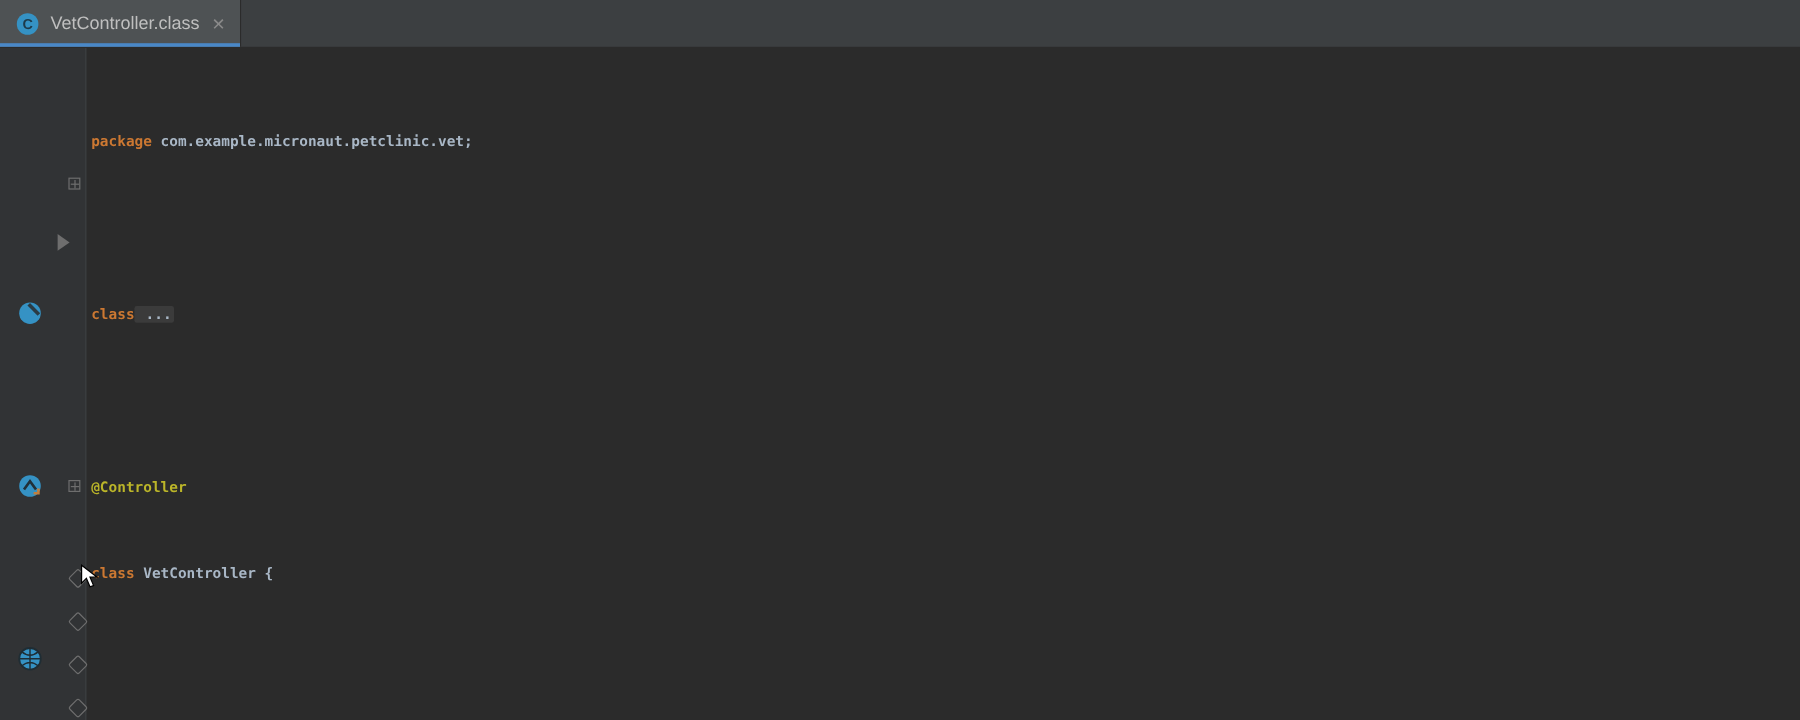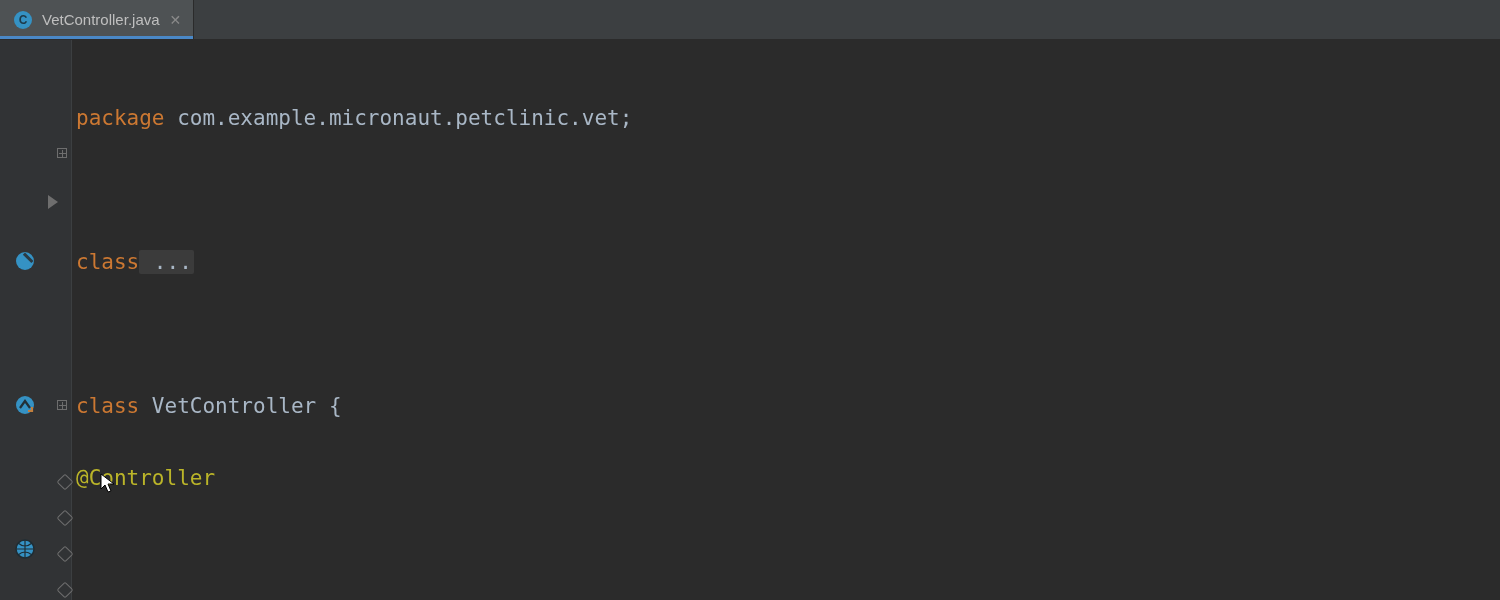--- a/index.html
+++ b/index.html
@@ -69,24 +69,24 @@
     border-right: 1px solid #3c3f41;
     position: relative;
   }
   .gicon {
     position: absolute;
     width: 22px; height: 22px;
   }
   .code {
     flex: 1;
     padding: 24px 0 0 4px;
-    font-size: 21px;
+    font-size: 12px;
     line-height: 36px;
     white-space: pre;
-    font-weight: 400;
+    font-weight: 700;
     position: relative;
   }
   .line { display: block; }
 
   .kw { color: #cc7832; }
   .at { color: #bbb529; }    
   .id { color: #a9b7c6; }
   .op { color: #a9b7c6; }
   .bg-hint { background: #3b3b3b; border-radius: 2px; padding: 0 2px; }
   .fold-box {
@@ -126,21 +126,21 @@
     pointer-events: none;
   }
   .cursor svg { width: 100%; height: 100%; }
 </style>
 </head>
 <body>
 
 <div class="tab-bar">
   <div class="tab active">
     <span class="file-icon">C</span>
-    <span class="tab-title">VetController.java</span>
+    <span class="tab-title">VetController.class</span>
     <span class="tab-close">✕</span>
   </div>
 </div>
 
 <div class="editor-wrap">
   <div class="gutter">
     <span class="fold-box fold-plus" style="top:108px;"></span>
     <span class="run-arrow" style="top:155px;"></span>
     <span class="gicon" style="top:210px; left:14px;">
       <svg viewBox="0 0 22 22">
@@ -167,22 +167,22 @@
     </span>
     <span class="overrides" style="top:508px;"></span>
     <span class="overrides" style="top:544px;"></span>
   </div>
 
   <div class="code">
 <span class="line"><span class="kw">package</span><span class="id"> com.example.micronaut.petclinic.vet;</span></span>
 <span class="line"> </span>
 <span class="line"><span class="kw">class</span><span class="id bg-hint"> ...</span></span>
 <span class="line"> </span>
+<span class="line"><span class="at">@Controller</span></span>
 <span class="line"><span class="kw">class</span><span class="id"> VetController </span><span class="op">{</span></span>
-<span class="line"><span class="at">@Controller</span></span>
 <span class="line"> </span>
 
 
 
 
 
 
 
 
 

